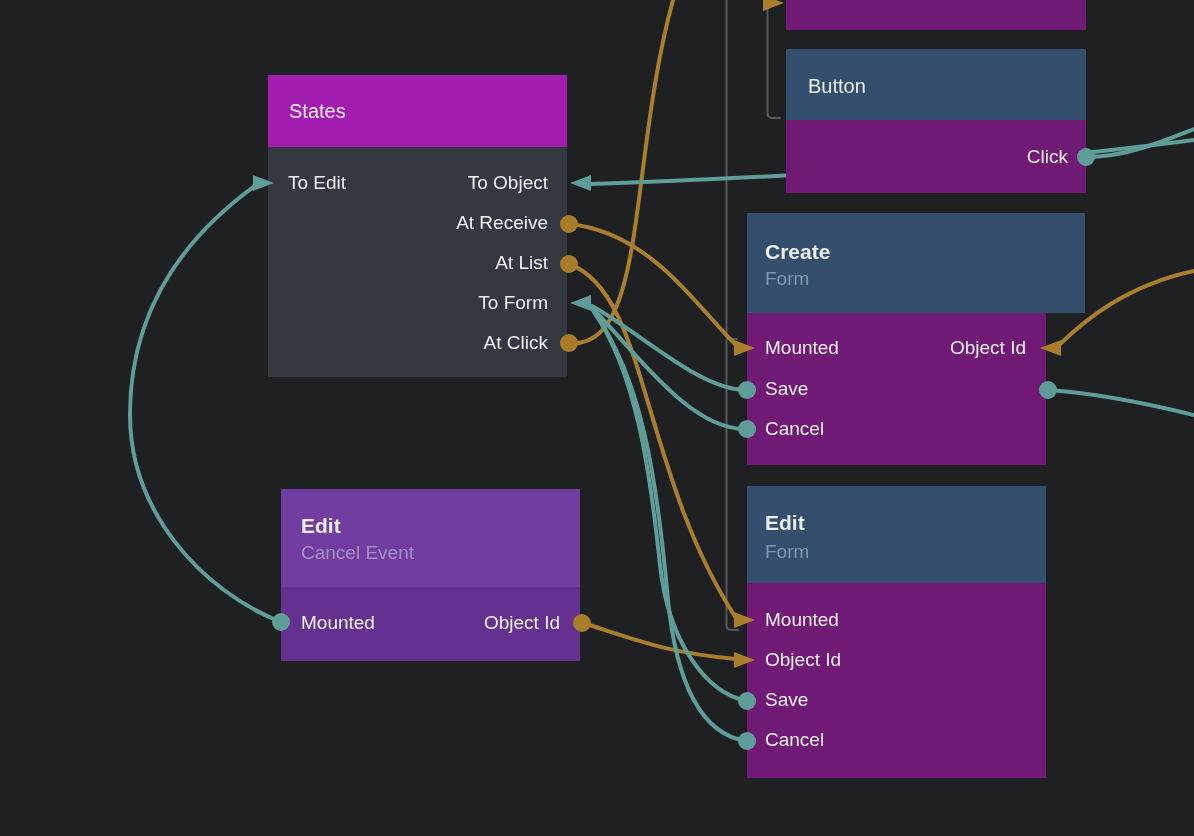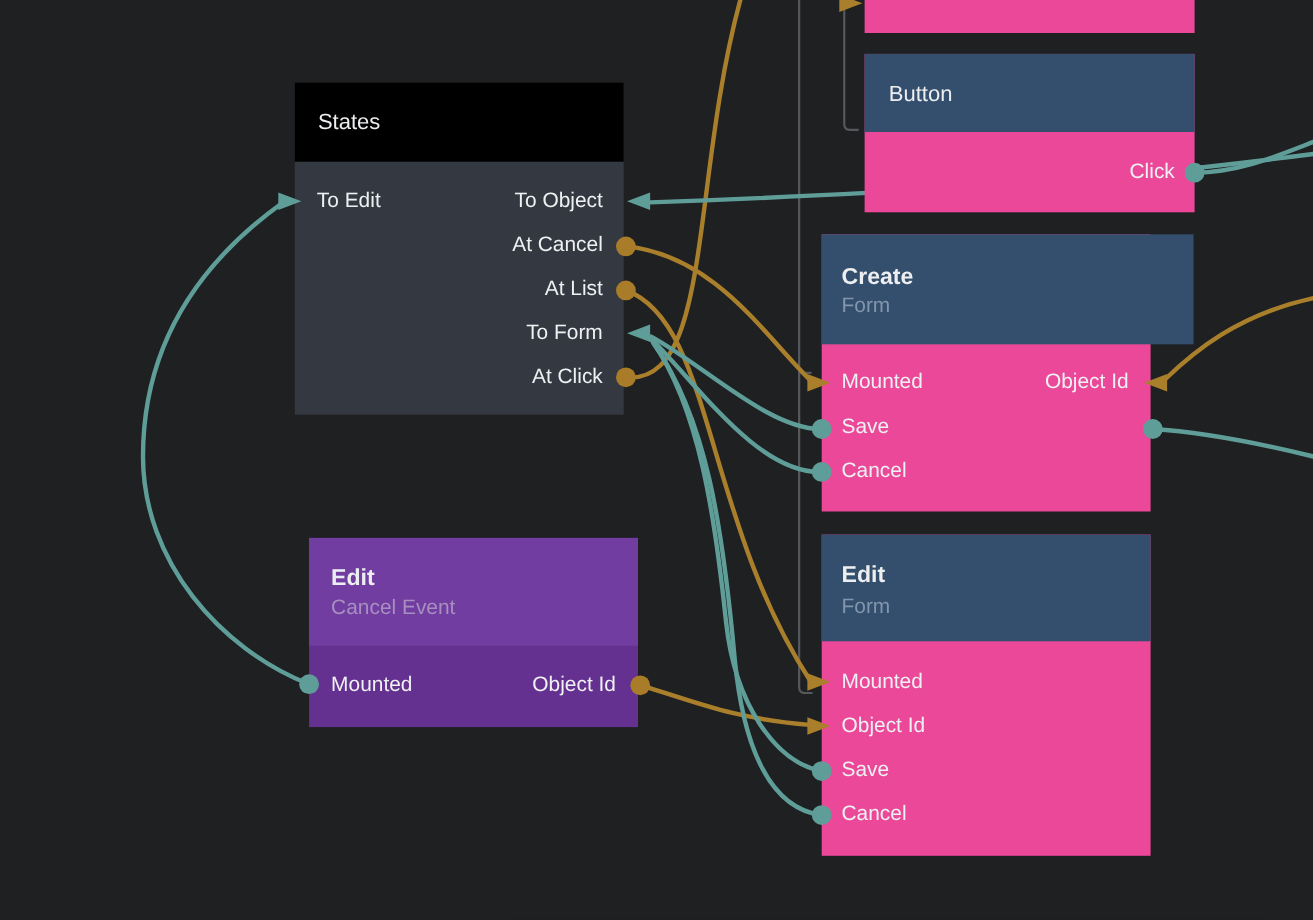--- a/index.html
+++ b/index.html
@@ -8,24 +8,24 @@
     background:#1f2022;
     font-family:"Liberation Sans","DejaVu Sans",sans-serif;
   }
   #wires{position:absolute;left:0;top:0;width:1194px;height:836px;}
   #wires path{fill:none;stroke-linecap:round;stroke-linejoin:round;}
   .w-teal{stroke:#5f9e98;stroke-width:4;}
   .w-orange{stroke:#a97f2c;stroke-width:4;}
   .w-gray{stroke:#55585c;stroke-width:2;}
   .node{position:absolute;}
   .hdr{position:absolute;left:0;top:0;width:100%;}
-  .node-blue{background:#ec4899;}
+  .node-blue{background:#701a75;}
   .node-blue .hdr{background:#344f6d;}
   .node-gray{background:#343840;}
-  .node-gray .hdr{background:#000000;text-align:right;}
+  .node-gray .hdr{background:#a21caf;text-align:right;}
   .node-purple{background:#643191;}
   .node-purple .hdr{background:#713da1;}
   .title{position:absolute;font-size:20px;line-height:26px;color:#eceef0;white-space:nowrap;}
   .title.bold{font-weight:600;font-size:21px;line-height:28px;}
   .subtitle{position:absolute;font-size:19px;line-height:24px;white-space:nowrap;}
   .sub-blue{color:#8295ad;}
   .sub-purple{color:#a78fc0;}
   .plabel{position:absolute;font-size:19px;line-height:24px;color:#eef0f2;white-space:nowrap;}
   .pl-right{text-align:right;}
   .dot{position:absolute;width:18px;height:18px;border-radius:50%;}
@@ -64,21 +64,21 @@
   </svg>
 
   <div class="node node-blue" style="left:786px;top:0;width:300px;height:30px;"></div>
 
   <div class="node node-gray" style="left:268px;top:75px;width:299px;height:302px;">
     <div class="hdr" style="height:72px;">
       <span class="title" style="left:21px;top:23px;">States</span>
     </div>
     <span class="plabel" style="left:20px;top:96px;">To Edit</span>
     <span class="plabel pl-right" style="right:19px;top:96px;">To Object</span>
-    <span class="plabel pl-right" style="right:19px;top:136px;">At Cancel</span>
+    <span class="plabel pl-right" style="right:19px;top:136px;">At Receive</span>
     <span class="plabel pl-right" style="right:19px;top:176px;">At List</span>
     <span class="plabel pl-right" style="right:19px;top:216px;">To Form</span>
     <span class="plabel pl-right" style="right:19px;top:256px;">At Click</span>
   </div>
 
   <div class="node node-blue" style="left:786px;top:49px;width:300px;height:144px;">
     <div class="hdr" style="height:71px;">
       <span class="title" style="left:22px;top:24px;">Button</span>
     </div>
     <span class="plabel pl-right" style="right:18px;top:96px;margin-left:20px;">Click</span>

